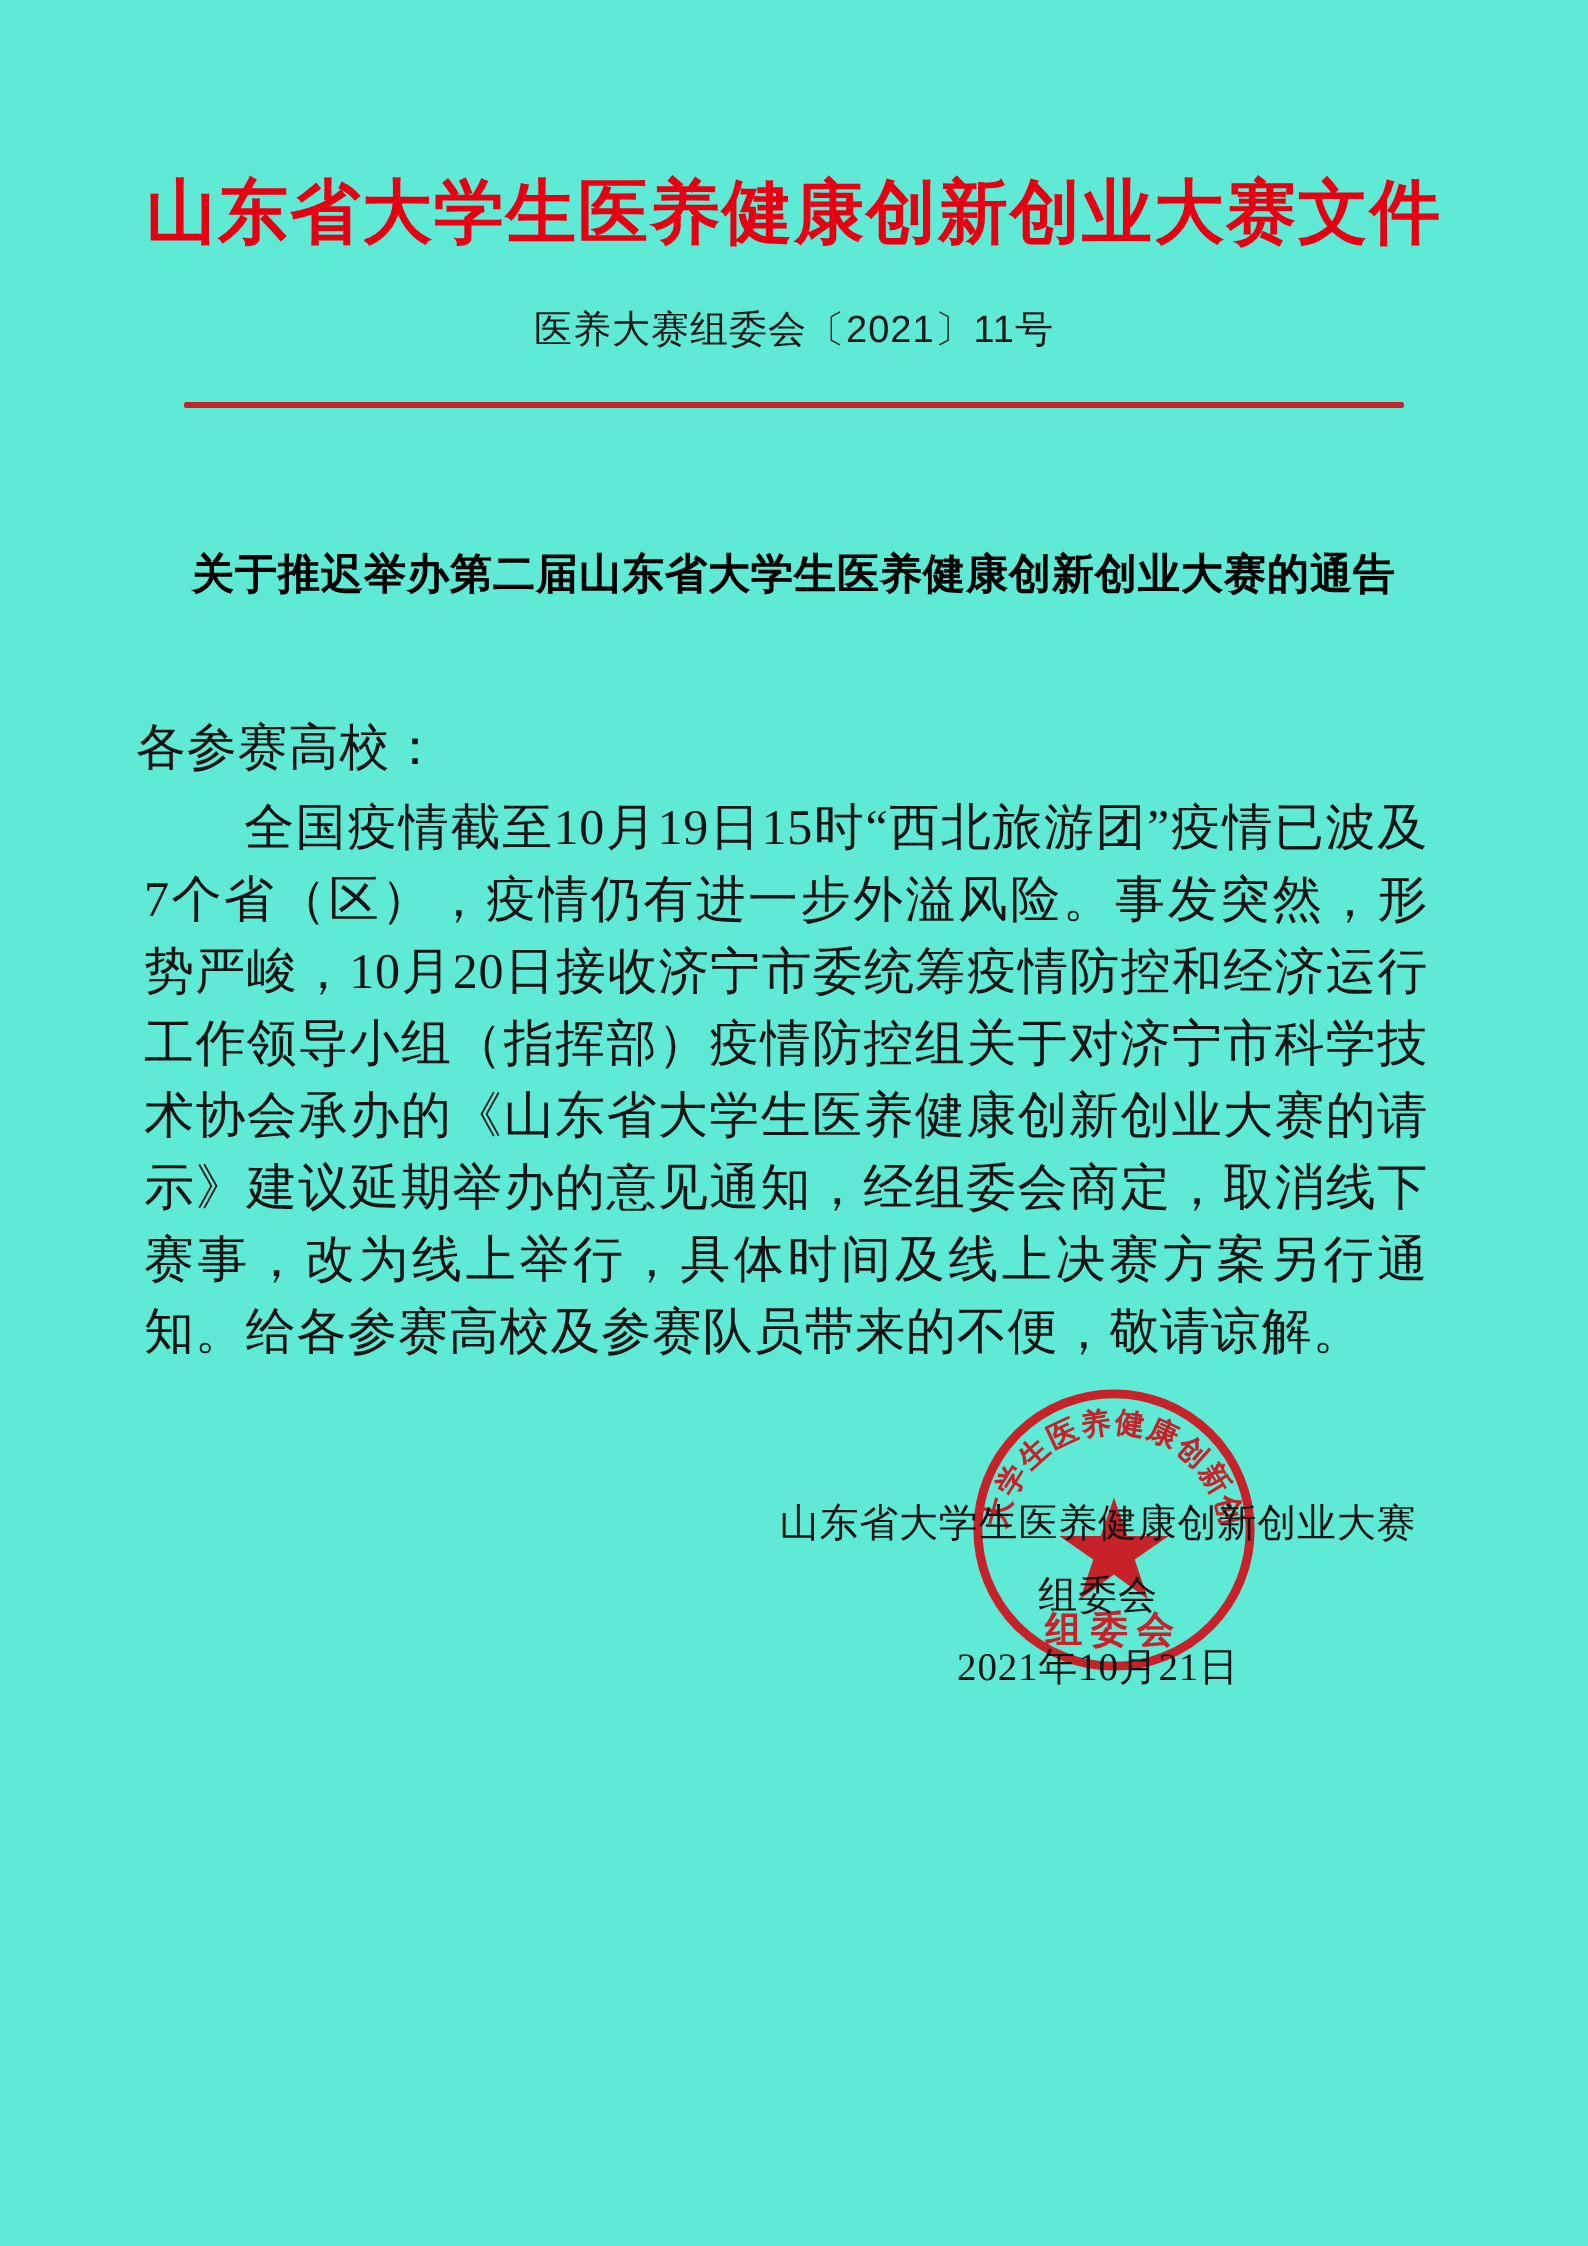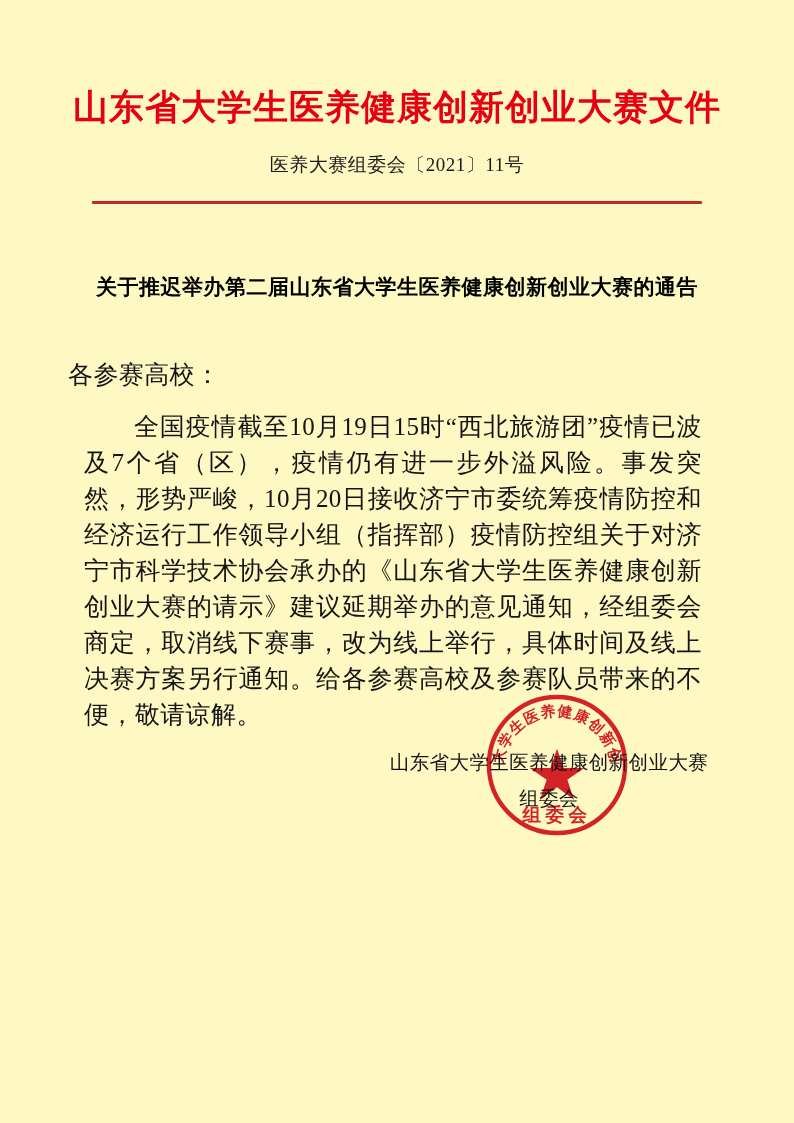--- a/index.html
+++ b/index.html
@@ -12,21 +12,21 @@
     height: 1123px;
     position: relative;
     font-family: "Liberation Serif", "DejaVu Serif", serif;
     color: #141414;
     overflow: hidden;
   }
 
   .page {
     position: absolute;
     inset: 0;
-    background: #fef9c3;
+    background: #5eead4;
   }
 
   
   .letterhead {
     position: absolute;
     left: 0;
     right: 0;
     top: 86px;
     text-align: center;
   }
@@ -37,21 +37,21 @@
     letter-spacing: 1px;
     color: #E60012;
     line-height: 1.25;
     white-space: nowrap;
   }
   .doc-number {
     margin-top: 22px;
     font-size: 19px;
     letter-spacing: 0.5px;
     color: #1a1a1a;
-    font-family: Liberation Serif, serif;
+    font-family: Liberation Sans, sans-serif;
   }
   .red-rule {
     position: absolute;
     left: 92px;
     right: 92px;
     top: 201px;
     height: 3px;
     background: #C0282D;
     border-radius: 1px;
   }
@@ -80,21 +80,21 @@
     font-size: 25px;
     line-height: 36px;
     letter-spacing: 0.4px;
     text-align: justify;
     text-justify: inter-ideograph;
   }
   .salutation {
     margin: 0 0 0 0;
   }
   .para {
-    margin: 16px;
+    margin: 4px;
     text-indent: 2em;
   }
 
   
   .signature {
     position: absolute;
     left: 383px;
     top: 745px;
     width: 332px;
     font-size: 19.5px;
@@ -148,15 +148,16 @@
         <textPath href="#sealArc" startOffset="50%" text-anchor="middle">山东省大学生医养健康创新创业大赛</textPath>
       </text>
       <polygon points="100,78 109,104 137,104 114,120 123,147 100,130 77,147 86,120 63,104 91,104" fill="#D0101B"></polygon>
       <text x="100" y="176" text-anchor="middle" font-family="DejaVu Sans, Liberation Sans, sans-serif" font-size="25" font-weight="700" fill="#D0101B" letter-spacing="6">组委会</text>
     </svg>
   </div>
 
   <div class="signature">
     <div class="sig-org">山东省大学生医养健康创新创业大赛</div>
     <div class="sig-unit">组委会</div>
+    <div class="sig-date">2021年10月21日</div>
   </div>
 
 </div>
 
 </body></html>

